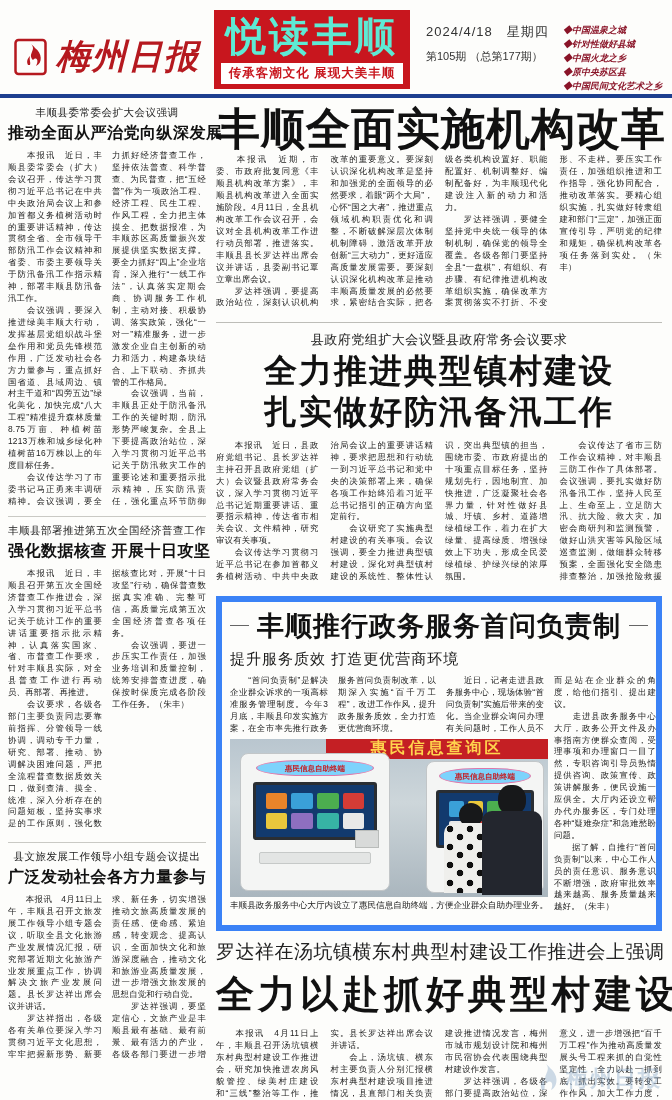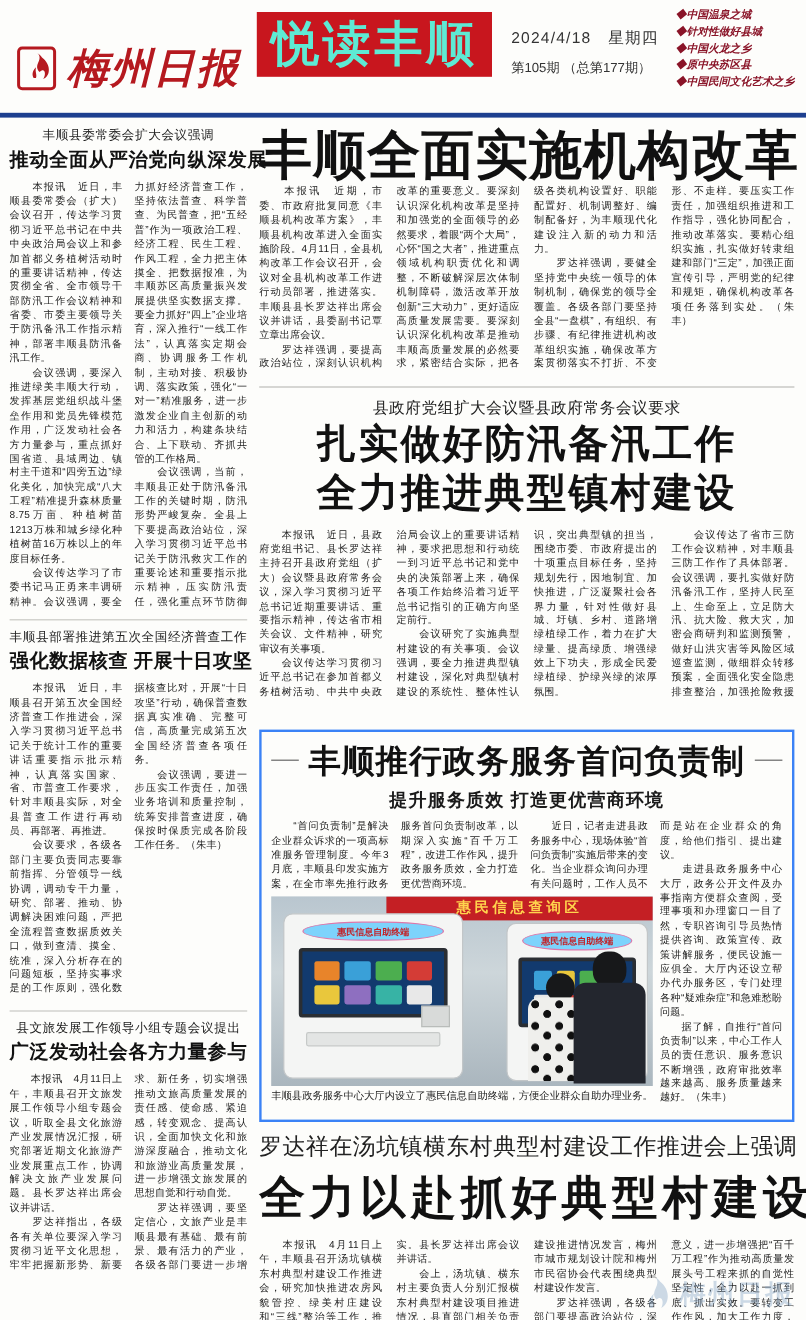--- a/index.html
+++ b/index.html
@@ -25,21 +25,21 @@
     color:#5eead4; font-family:"Liberation Serif", serif; font-weight:900;
     font-size:40px; letter-spacing:3px; text-align:center; line-height:1.1; white-space:nowrap;
   }
   .edition-tagline {
     margin-top:4px; background:#fff; color:#c8161e; font-weight:bold;
     font-size:12.5px; text-align:center; padding:2px 0; letter-spacing:1px; white-space:nowrap;
   }
   .dateblock { margin-left:16px; margin-top:17px; flex:0 0 auto; }
   .date-line1 { font-size:13px; color:#333; letter-spacing:1px; }
   .date-line2 { font-size:11px; color:#333; margin-top:8px; }
-  .honors { margin-left:auto; margin-right:2px; }
+  .honors { margin-left:auto; margin-top:18px; margin-right:2px; }
   .honor-item {
     color:#8a1428; font-size:9px; font-style:italic; font-weight:bold;
     line-height:1.55; white-space:nowrap; font-family:"Liberation Serif", serif;
   }
   .blue-rule { height:4px; background:#1d3f8f; margin:2px 0 0 0; }
   
   .content { display:flex; padding:8px 8px 0 8px; gap:10px; }
   .left-col { width:198px; flex:0 0 auto; }
   .right-col { width:446px; flex:0 0 auto; }
   .kicker { text-align:center; font-size:10.5px; color:#222; letter-spacing:0.5px; white-space:nowrap; }
@@ -58,38 +58,38 @@
   .l-headline { font-size:16px; text-align:center; letter-spacing:0.5px; margin:3px 0 6px 0; white-space:nowrap; }
   
   .main-headline { font-size:44px; text-align:center; letter-spacing:1px; line-height:1.1; white-space:nowrap; }
   .main-subhead { font-size:19px; font-weight:bold; text-align:center; margin:8px 0 10px 0; letter-spacing:1px; white-space:nowrap; }
   .hr-light { border-top:1px solid #bdbdb8; margin:8px 0; }
   
   .mid-kicker { font-size:13px; margin-bottom:2px; }
   .mid-headline { font-size:33px; text-align:center; line-height:1.22; letter-spacing:2px; white-space:nowrap; }
   .mid-body { margin-top:8px; }
   
-  .service-box { border:2px solid #3b82f6; margin-top:16px; padding:6px 8px 8px 8px; }
+  .service-box { border:6px solid #3b82f6; margin-top:4px; padding:6px 8px 8px 8px; }
   .service-headline-row { display:flex; align-items:center; gap:8px; }
   .service-headline-row .rule { flex:1; border-top:1px solid #666; }
   .service-headline { font-size:27px; letter-spacing:1px; white-space:nowrap; }
-  .service-subhead { text-align:center; font-size:15px; font-weight:bold; margin:6px 0; letter-spacing:1px; }
+  .service-subhead { text-align:left; font-size:15px; font-weight:normal; margin:6px 0; letter-spacing:1px; }
   .service-grid { display:flex; gap:10px; }
   .service-left { width:314px; flex:0 0 auto; }
   .service-right { width:102px; flex:0 0 auto; }
   .service-right .body { height:242px; }
   .service-topbody { height:60px; margin-bottom:4px; }
   
   .photo {
     position:relative; width:318px; height:158px; overflow:hidden;
     background:linear-gradient(180deg,#b9c6cf 0%,#cdd6da 40%,#aab6be 100%);
   }
   .photo-banner {
     position:absolute; top:0; left:96px; right:0; height:20px; background:#c41f24;
-    color:#ffd44d; font-weight:bold; font-size:12px; letter-spacing:3px;
+    color:#ffd44d; font-weight:bold; font-size:16px; letter-spacing:3px;
     display:flex; align-items:center; justify-content:center; white-space:nowrap; overflow:hidden;
   }
   .kiosk { position:absolute; background:#f4f5f4; border:1px solid #c2c6c8; border-radius:8px; }
   .kiosk1 { left:10px; top:14px; width:150px; height:138px; }
   .kiosk2 { left:196px; top:22px; width:118px; height:132px; }
   .kiosk-sign {
     position:absolute; top:6px; left:10%; width:80%; height:16px; background:#7dd3fc;
     border:1px solid #d7a; border-radius:50%/60%;
     color:#c41f24; font-size:7.5px; font-weight:bold; text-align:center; line-height:15px;
     white-space:nowrap; overflow:hidden;
@@ -138,20 +138,21 @@
     <div class="masthead">
       <svg class="flame-badge" viewBox="0 0 38 40">
         <rect x="1.5" y="3" width="30" height="34" rx="3" fill="none" stroke="#b5191f" stroke-width="2.5"></rect>
         <path d="M17 7 C 23 13, 13 17, 19 23 C 23 19, 25 24, 22 29 C 29 26, 28 16, 21 11 C 20 9, 18 8, 17 7 Z" fill="#b5191f"></path>
         <path d="M14 28 C 12 24, 14 21, 16 19 C 15 23, 17 25, 16 28 Z" fill="#b5191f"></path>
       </svg>
       <span class="masthead-title">梅州日报</span>
     </div>
     <div class="edition-box">
       <div class="edition-title">悦读丰顺</div>
+      <div class="edition-tagline">传承客潮文化 展现大美丰顺</div>
     </div>
     <div class="dateblock">
       <div class="date-line1">2024/4/18　星期四</div>
       <div class="date-line2">第105期 （总第177期）</div>
     </div>
     <div class="honors">
       <div class="honor-item">◆中国温泉之城</div>
       <div class="honor-item">◆针对性做好县城</div>
       <div class="honor-item">◆中国火龙之乡</div>
       <div class="honor-item">◆原中央苏区县</div>
@@ -199,22 +200,22 @@
         <h1 class="main-headline headline-serif">丰顺全面实施机构改革</h1>
         <div class="body cols4" style="height:160px;">　　本报讯　近期，市委、市政府批复同意《丰顺县机构改革方案》，丰顺县机构改革进入全面实施阶段。4月11日，全县机构改革工作会议召开，会议对全县机构改革工作进行动员部署，推进落实。丰顺县县长罗达祥出席会议并讲话，县委副书记覃立章出席会议。
 　　罗达祥强调，要提高政治站位，深刻认识机构改革的重要意义。要深刻认识深化机构改革是坚持和加强党的全面领导的必然要求，着眼“两个大局”，心怀“国之大者”，推进重点领域机构职责优化和调整，不断破解深层次体制机制障碍，激活改革开放创新“三大动力”，更好适应高质量发展需要。要深刻认识深化机构改革是推动丰顺高质量发展的必然要求，紧密结合实际，把各级各类机构设置好、职能配置好、机制调整好、编制配备好，为丰顺现代化建设注入新的动力和活力。
 　　罗达祥强调，要健全坚持党中央统一领导的体制机制，确保党的领导全覆盖。各级各部门要坚持全县“一盘棋”，有组织、有步骤、有纪律推进机构改革组织实施，确保改革方案贯彻落实不打折、不变形、不走样。要压实工作责任，加强组织推进和工作指导，强化协同配合，推动改革落实。要精心组织实施，扎实做好转隶组建和部门“三定”，加强正面宣传引导，严明党的纪律和规矩，确保机构改革各项任务落到实处。（朱丰）</div>
       </article>
 
       <div class="hr-light"></div>
 
       <article>
         <div class="kicker mid-kicker">县政府党组扩大会议暨县政府常务会议要求</div>
+        <h1 class="mid-headline headline-serif">全力推进典型镇村建设</h1>
         <h1 class="mid-headline headline-serif">扎实做好防汛备汛工作</h1>
-        <h1 class="mid-headline headline-serif">全力推进典型镇村建设</h1>
         <div class="body cols4 mid-body" style="height:152px;">　　本报讯　近日，县政府党组书记、县长罗达祥主持召开县政府党组（扩大）会议暨县政府常务会议，深入学习贯彻习近平总书记近期重要讲话、重要指示精神，传达省市相关会议、文件精神，研究审议有关事项。
 　　会议传达学习贯彻习近平总书记在参加首都义务植树活动、中共中央政治局会议上的重要讲话精神，要求把思想和行动统一到习近平总书记和党中央的决策部署上来，确保各项工作始终沿着习近平总书记指引的正确方向坚定前行。
 　　会议研究了实施典型村建设的有关事项。会议强调，要全力推进典型镇村建设，深化对典型镇村建设的系统性、整体性认识，突出典型镇的担当，围绕市委、市政府提出的十项重点目标任务，坚持规划先行，因地制宜、加快推进，广泛凝聚社会各界力量，针对性做好县城、圩镇、乡村、道路增绿植绿工作，着力在扩大绿量、提高绿质、增强绿效上下功夫，形成全民爱绿植绿、护绿兴绿的浓厚氛围。
 　　会议传达了省市三防工作会议精神，对丰顺县三防工作作了具体部署。会议强调，要扎实做好防汛备汛工作，坚持人民至上、生命至上，立足防大汛、抗大险、救大灾，加密会商研判和监测预警，做好山洪灾害等风险区域巡查监测，做细群众转移预案，全面强化安全隐患排查整治，加强抢险救援力量储备，有效提升群众防灾避险意识和自救互救能力。
 　　会议还研究审议了其他事项。（朱丰）</div>
       </article>
 
       <section class="service-box">
         <div class="service-headline-row">
           <span class="rule"></span>

